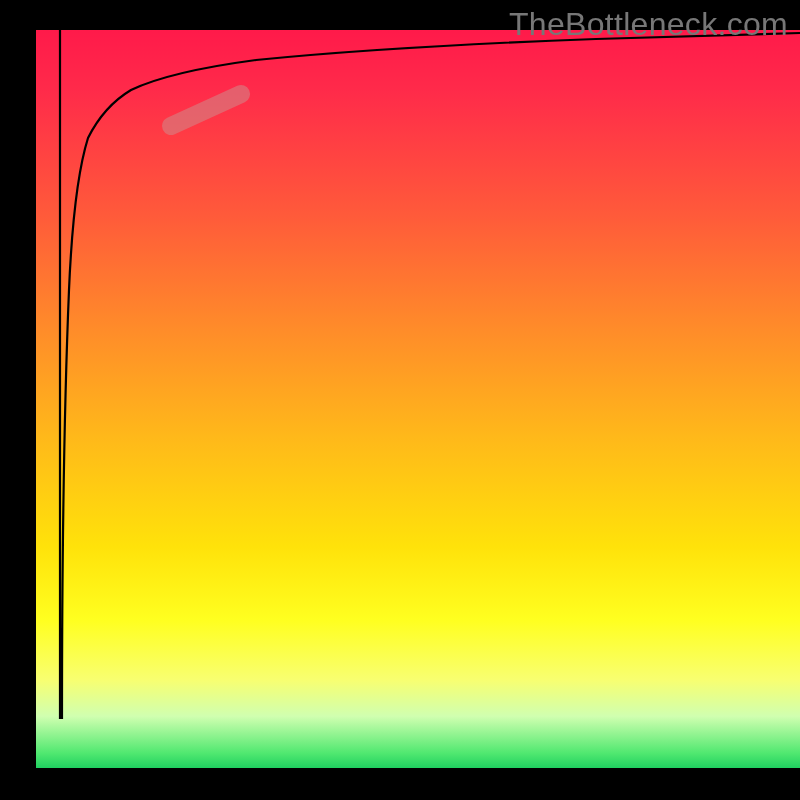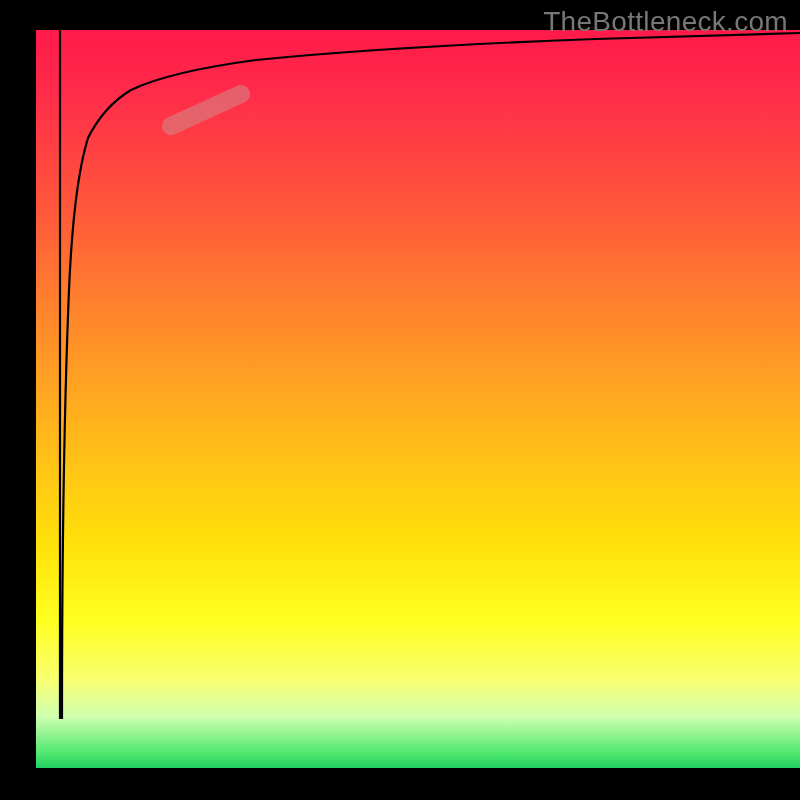--- a/index.html
+++ b/index.html
@@ -59,21 +59,21 @@
     left: 0;
     top: 0;
     width: 764px;
     height: 738px;
   }
   .watermark {
     position: absolute;
     top: 6px;
     right: 12px;
     color: #777;
-    font-size: 28px;
+    font-size: 32px;
     font-weight: 500;
     letter-spacing: 0.3px;
   }
   .highlight-segment {
     stroke: #d08a8a;
     stroke-width: 18;
     stroke-linecap: round;
     opacity: 0.55;
     fill: none;
   }

